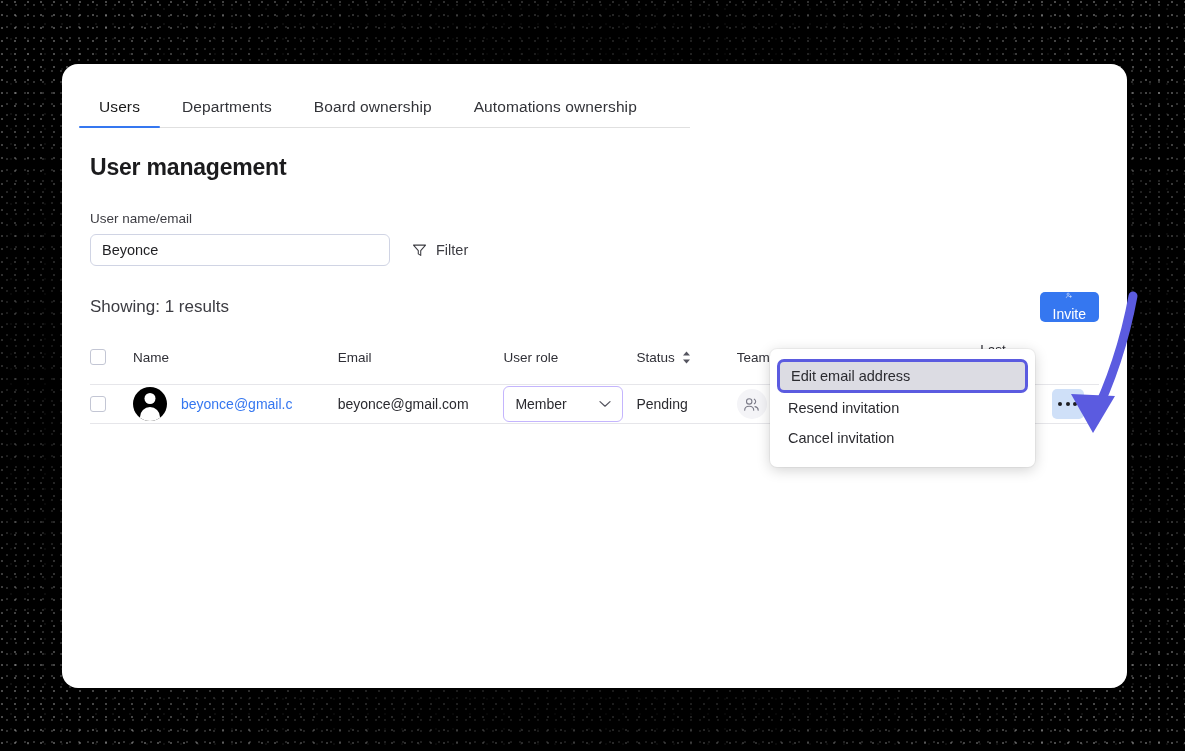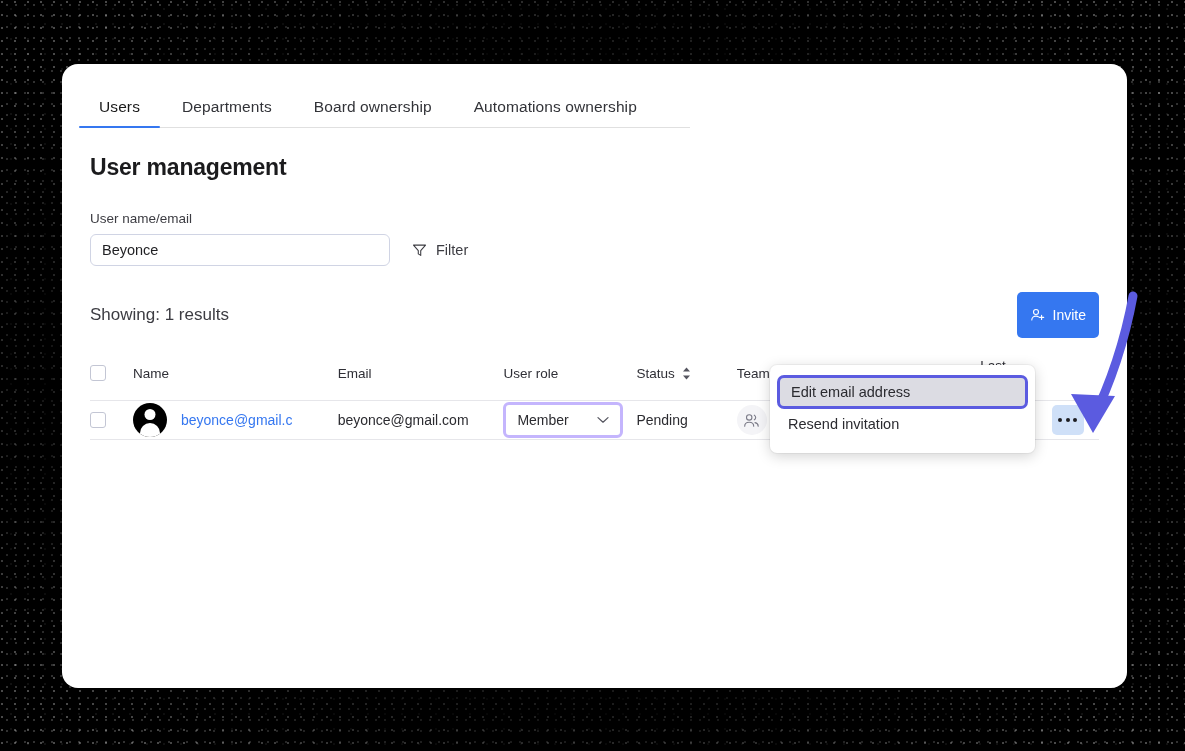--- a/index.html
+++ b/index.html
@@ -166,25 +166,26 @@
     color: #3c3c42;
   }
   .invite-btn {
     display: flex;
     align-items: center;
     gap: 7px;
     background: #3577f0;
     color: #fff;
     border: none;
     border-radius: 5px;
-    height: 46px;
+    height: 30px;
     padding: 0 13px;
     font-size: 14px;
     font-family: "Liberation Sans", sans-serif;
     cursor: pointer;
+    flex-direction: column;
   }
 
   
   .table-wrap { padding: 0 28px; margin-top: 14px; position: relative; }
   table { width: 100%; border-collapse: collapse; table-layout: fixed; }
   thead th {
     font-weight: normal;
     font-size: 13.5px;
     color: #2f2f36;
     text-align: left;
@@ -252,21 +253,21 @@
     white-space: nowrap;
     overflow: hidden;
     text-overflow: clip;
     max-width: 120px;
     cursor: pointer;
   }
   .role-select {
     width: 120px;
     height: 36px;
     box-sizing: border-box;
-    border: 3px solid #c4b5fd;
+    border: 1px solid #c4b5fd;
     border-radius: 6px;
     background: #fff;
     display: flex;
     align-items: center;
     justify-content: space-between;
     padding: 0 11px;
     font-size: 14px;
     color: #2b2b30;
     cursor: pointer;
   }
@@ -452,20 +453,21 @@
               <span class="kebab-dot"></span>
             </div>
           </td>
         </tr>
       </tbody>
     </table>
 
     <div class="menu">
       <div class="menu-item focused">Edit email address</div>
       <div class="menu-item">Resend invitation</div>
+      <div class="menu-item">Cancel invitation</div>
     </div>
   </div>
 
 </div>
 
 <svg class="arrow-svg" viewBox="0 0 90 160">
   <path d="M78 6 C 70 50, 55 95, 38 128" fill="none" stroke="#5b5be0" stroke-width="9" stroke-linecap="round"></path>
   <path d="M38 143 L 16 104 L 60 106 Z" fill="#5b5be0"></path>
 </svg>
 

